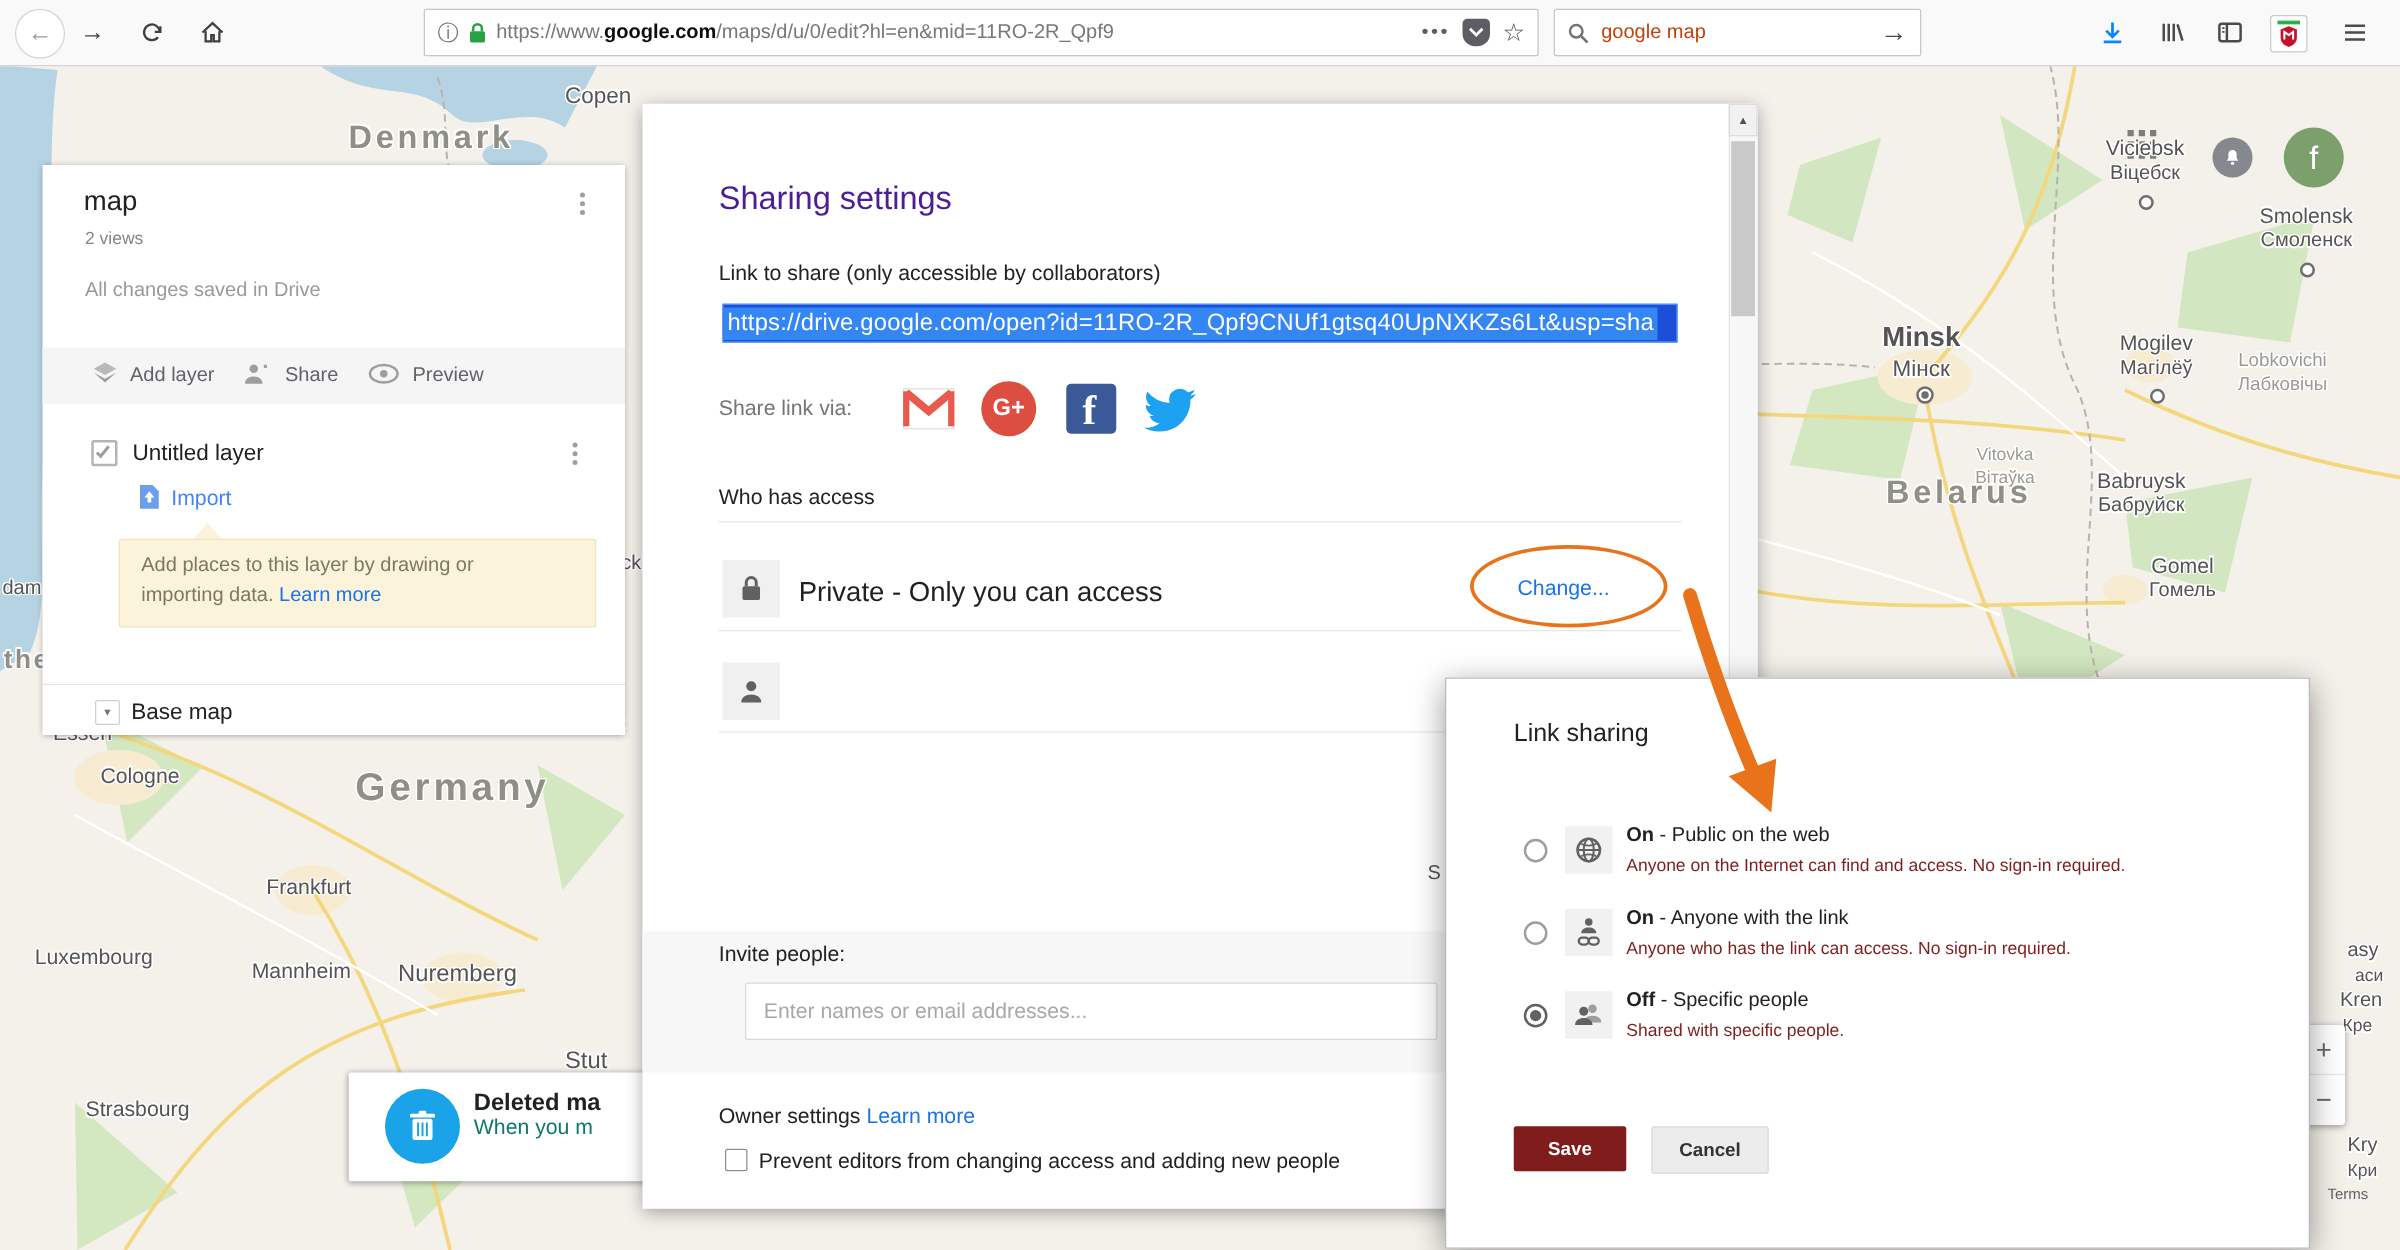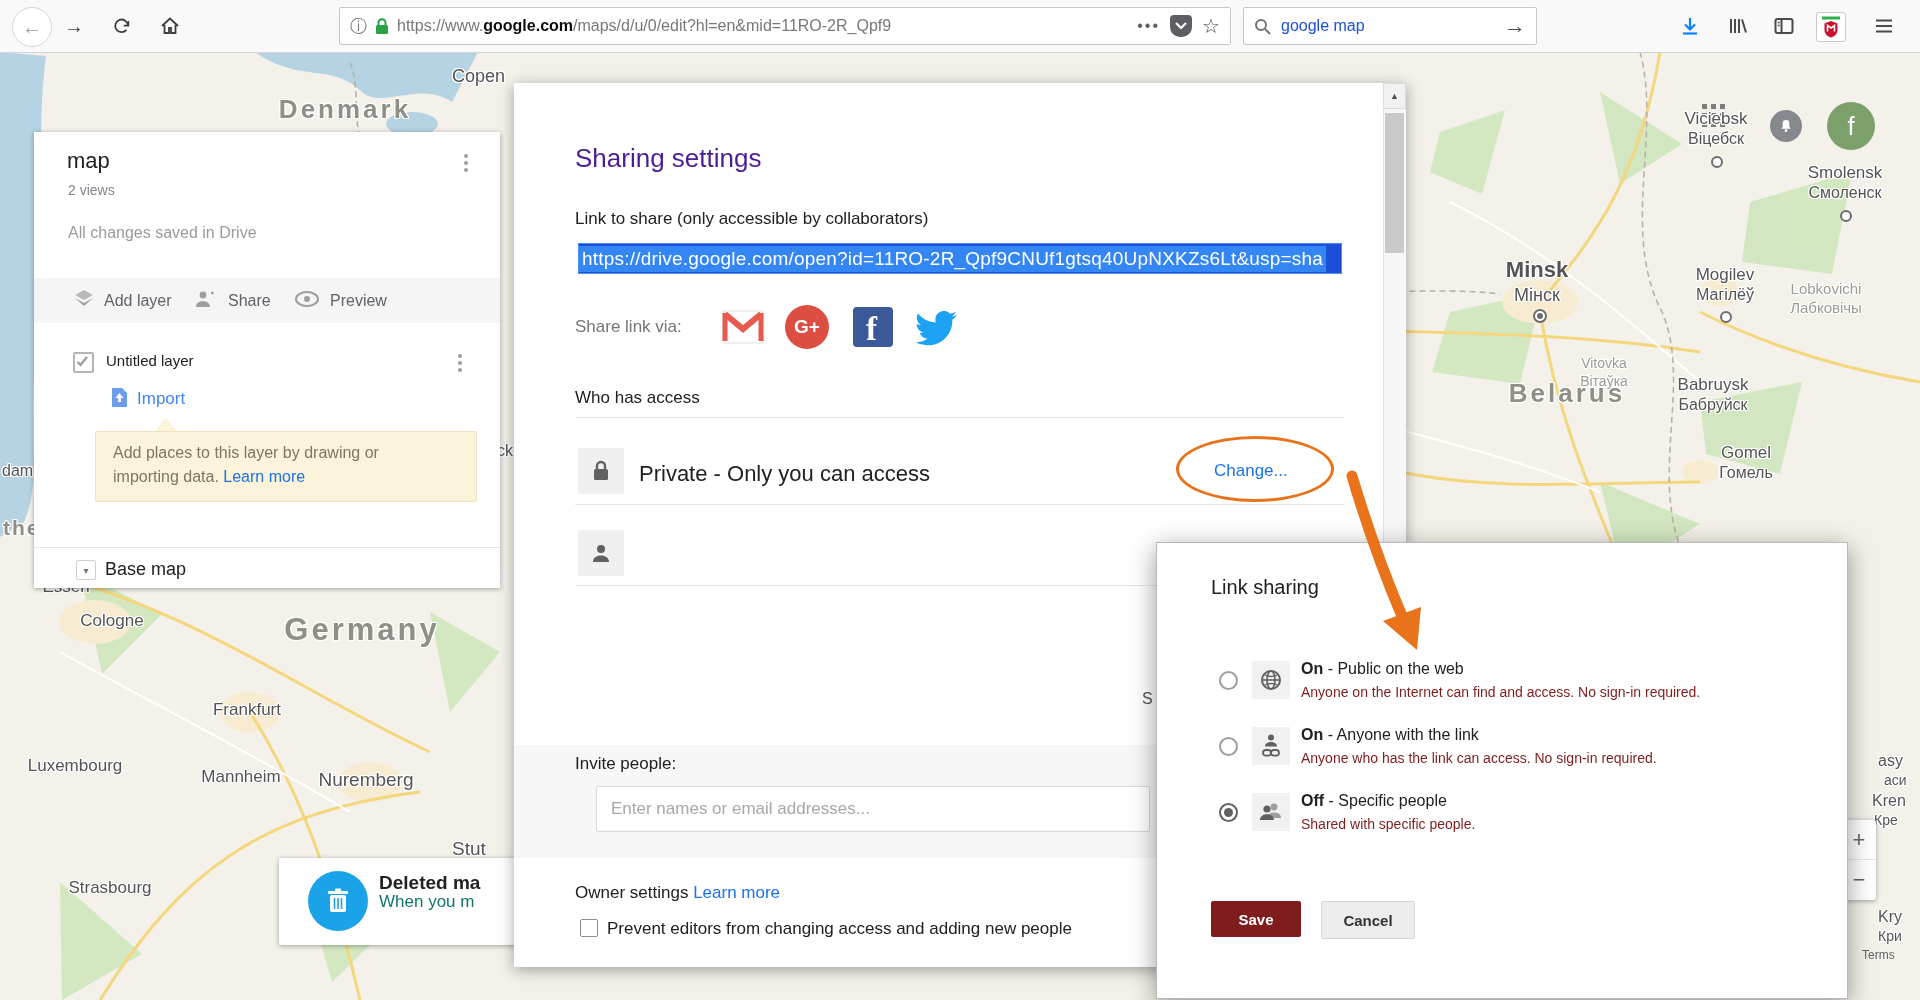--- a/index.html
+++ b/index.html
@@ -14,21 +14,21 @@
     background:#fff;color:#9a9aa2;font-size:20px;}
   .field{position:absolute;top:7px;height:38px;background:#fff;border:1px solid #c6c6cc;
     border-radius:2px;display:flex;align-items:center;box-sizing:border-box;}
   #urlbar{left:339px;width:892px;padding:0 10px;}
   #searchbar{left:1243px;width:294px;padding:0 10px;}
   .urltxt{font-size:16px;white-space:nowrap;}
   .u-gray{color:#77777c;} .u-dark{color:#0c0c0d;font-weight:bold;}
   #urltextwrap{flex:1;overflow:hidden;position:relative;}
   #urlfade{position:absolute;right:0;top:0;width:70px;height:100%;
     background:linear-gradient(90deg,rgba(255,255,255,0),#fff);}
-  #searchinput{flex:1;border:none;outline:none;font-size:16px;color:#1d4ed8;
+  #searchinput{flex:1;border:none;outline:none;font-size:16px;color:#c2410c;
     font-family:"Liberation Sans",sans-serif;background:transparent;margin-left:8px;}
   .tbicon{position:absolute;top:14px;width:24px;height:24px;display:flex;
     align-items:center;justify-content:center;}
   
   .halo{text-shadow:1px 0 0 #fff,-1px 0 0 #fff,0 1px 0 #fff,0 -1px 0 #fff,
     1px 1px 0 #fff,-1px -1px 0 #fff,1px -1px 0 #fff,-1px 1px 0 #fff;}
   .city{position:absolute;transform:translateX(-50%);color:#545454;font-size:17px;
     text-align:center;white-space:nowrap;z-index:1;line-height:1.25;}
   .city .loc{display:block;font-size:16px;}
   .minor{color:#9b9b93;font-size:15px;}
@@ -232,21 +232,21 @@
       <ellipse cx="13" cy="9" rx="11" ry="7" fill="none" stroke="#9e9e9e" stroke-width="2"></ellipse>
       <circle cx="13" cy="9" r="3" fill="#9e9e9e"></circle>
     </svg>
     <div class="paneltext" style="left:296px;top:160px;font-size:16px;color:#5f6368">Preview</div>
 
     <div class="abs" style="left:39px;top:220px;width:17px;height:17px;border:2px solid #b5b5b5;border-radius:2px;background:#fff">
       <svg width="15" height="15" viewBox="0 0 15 15">
         <path d="M2.5 8l3 3 6.5-8" fill="none" stroke="#9e9e9e" stroke-width="2.4"></path>
       </svg>
     </div>
-    <div class="paneltext" style="left:72px;top:220px;font-size:15px;color:#202124">Untitled layer</div>
+    <div class="paneltext" style="left:72px;top:220px;font-size:18px;color:#202124">Untitled layer</div>
     <div class="dots3" style="left:424px;top:222px"></div>
 
     <svg class="abs" style="left:76px;top:255px" width="19" height="21" viewBox="0 0 19 21">
       <path d="M2 1 h10 l5 5 v14 h-15 z" fill="#6d9eeb"></path>
       <polygon points="9.5,6 13.5,11 11,11 11,15 8,15 8,11 5.5,11" fill="#fff"></polygon>
     </svg>
     <div class="paneltext" style="left:103px;top:257px;font-size:17px;color:#4285f4">Import</div>
 
     <div class="abs" style="left:120px;top:286px;width:0;height:0;border-left:12px solid transparent;
                 border-right:12px solid transparent;border-bottom:14px solid #fcf4da"></div>

